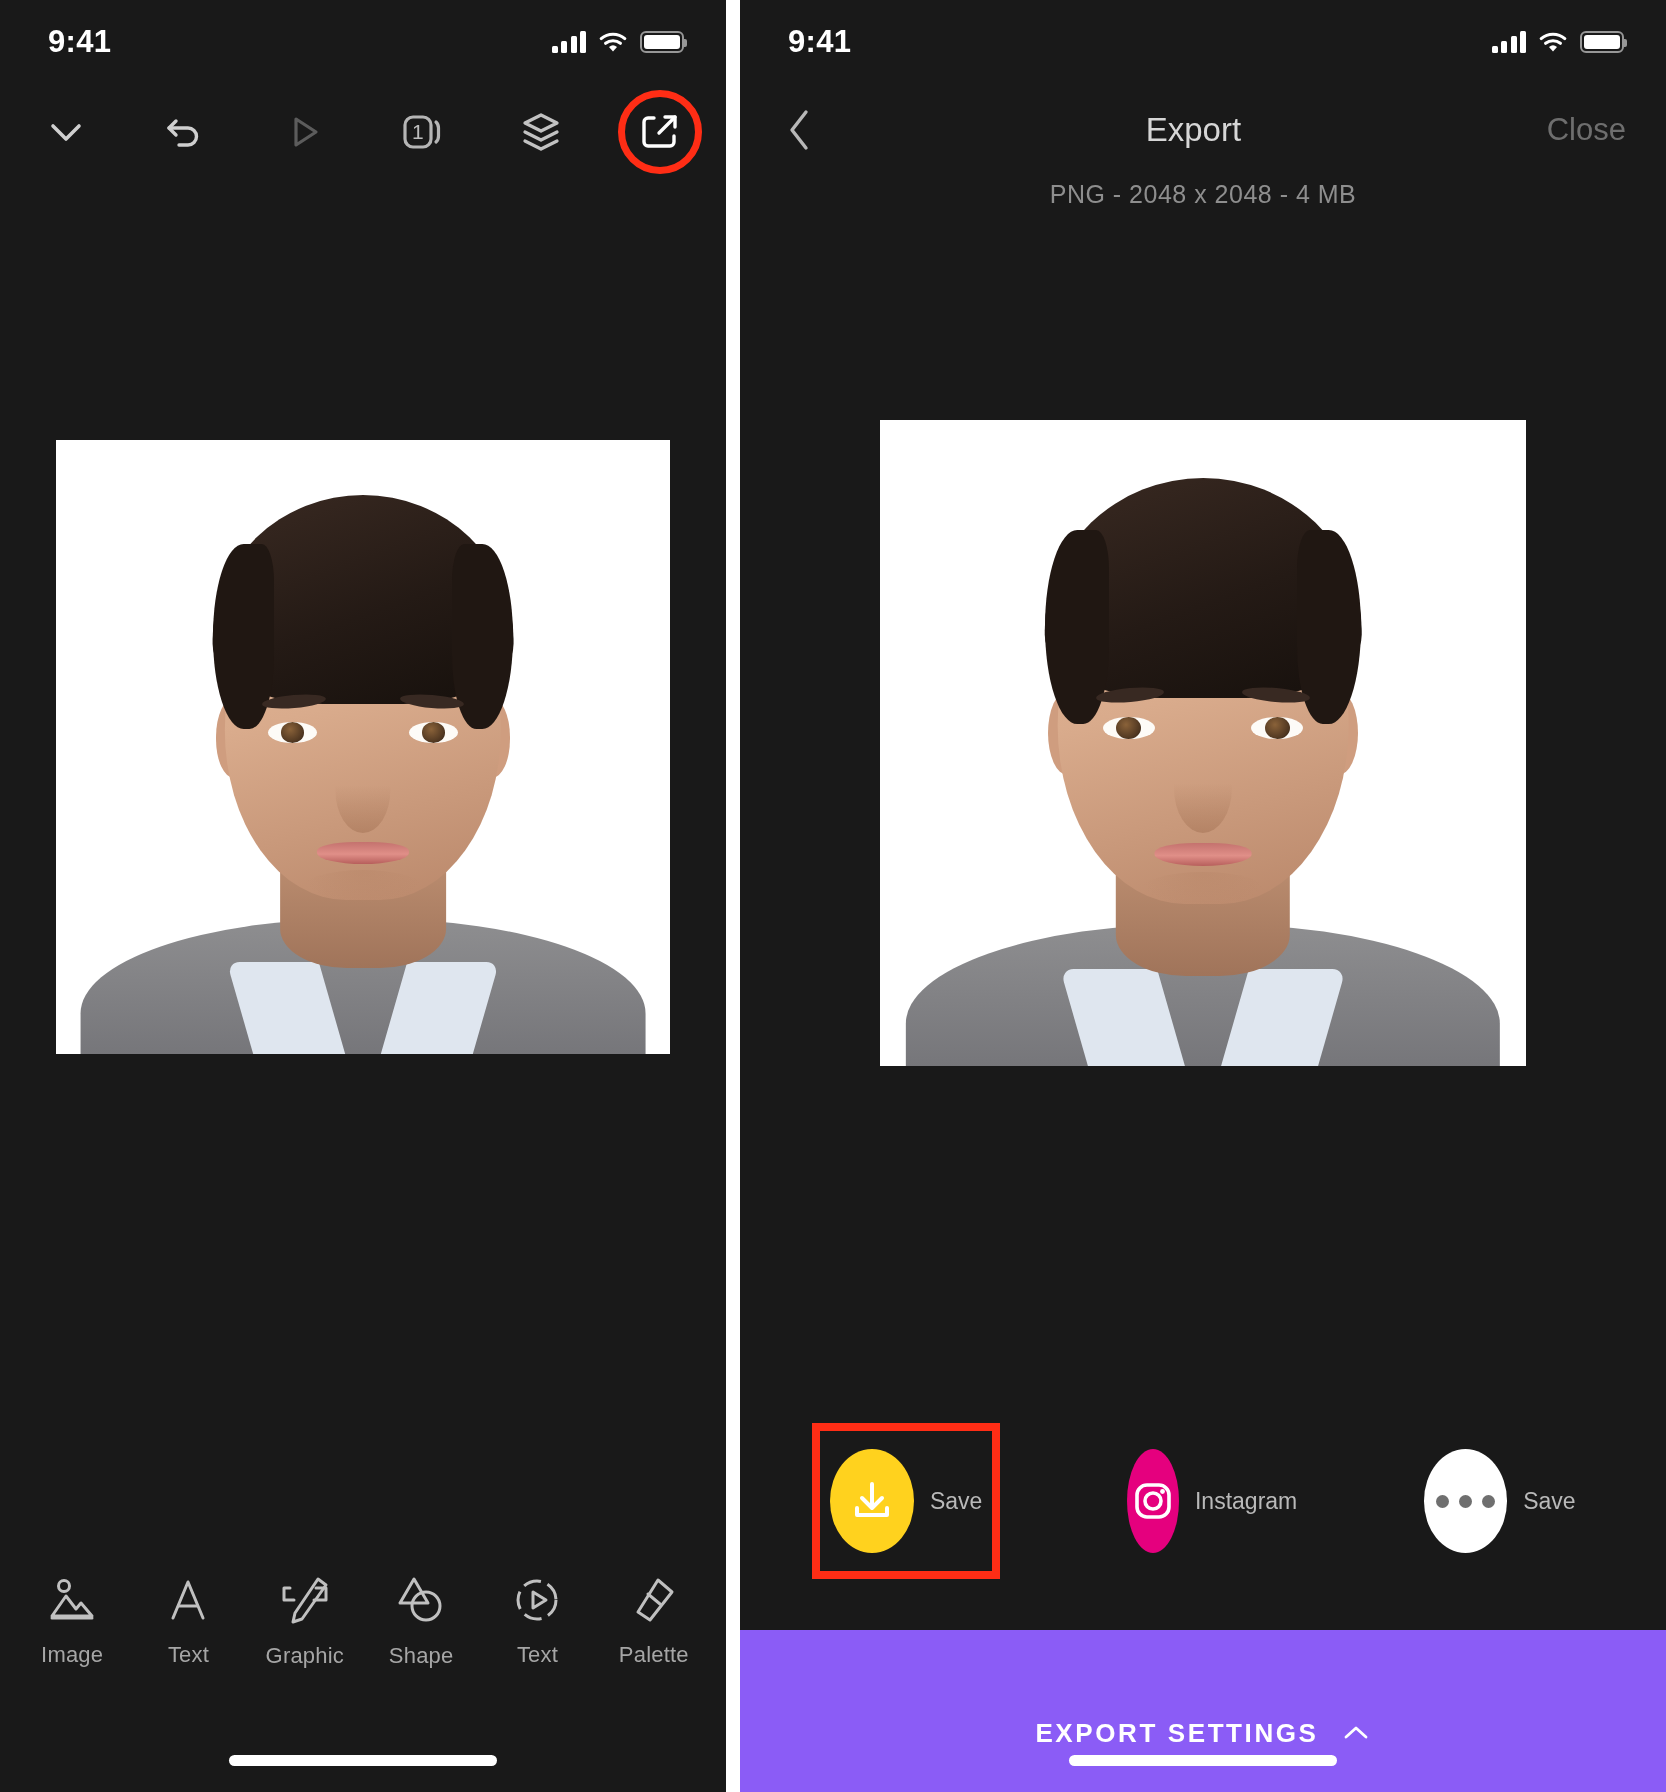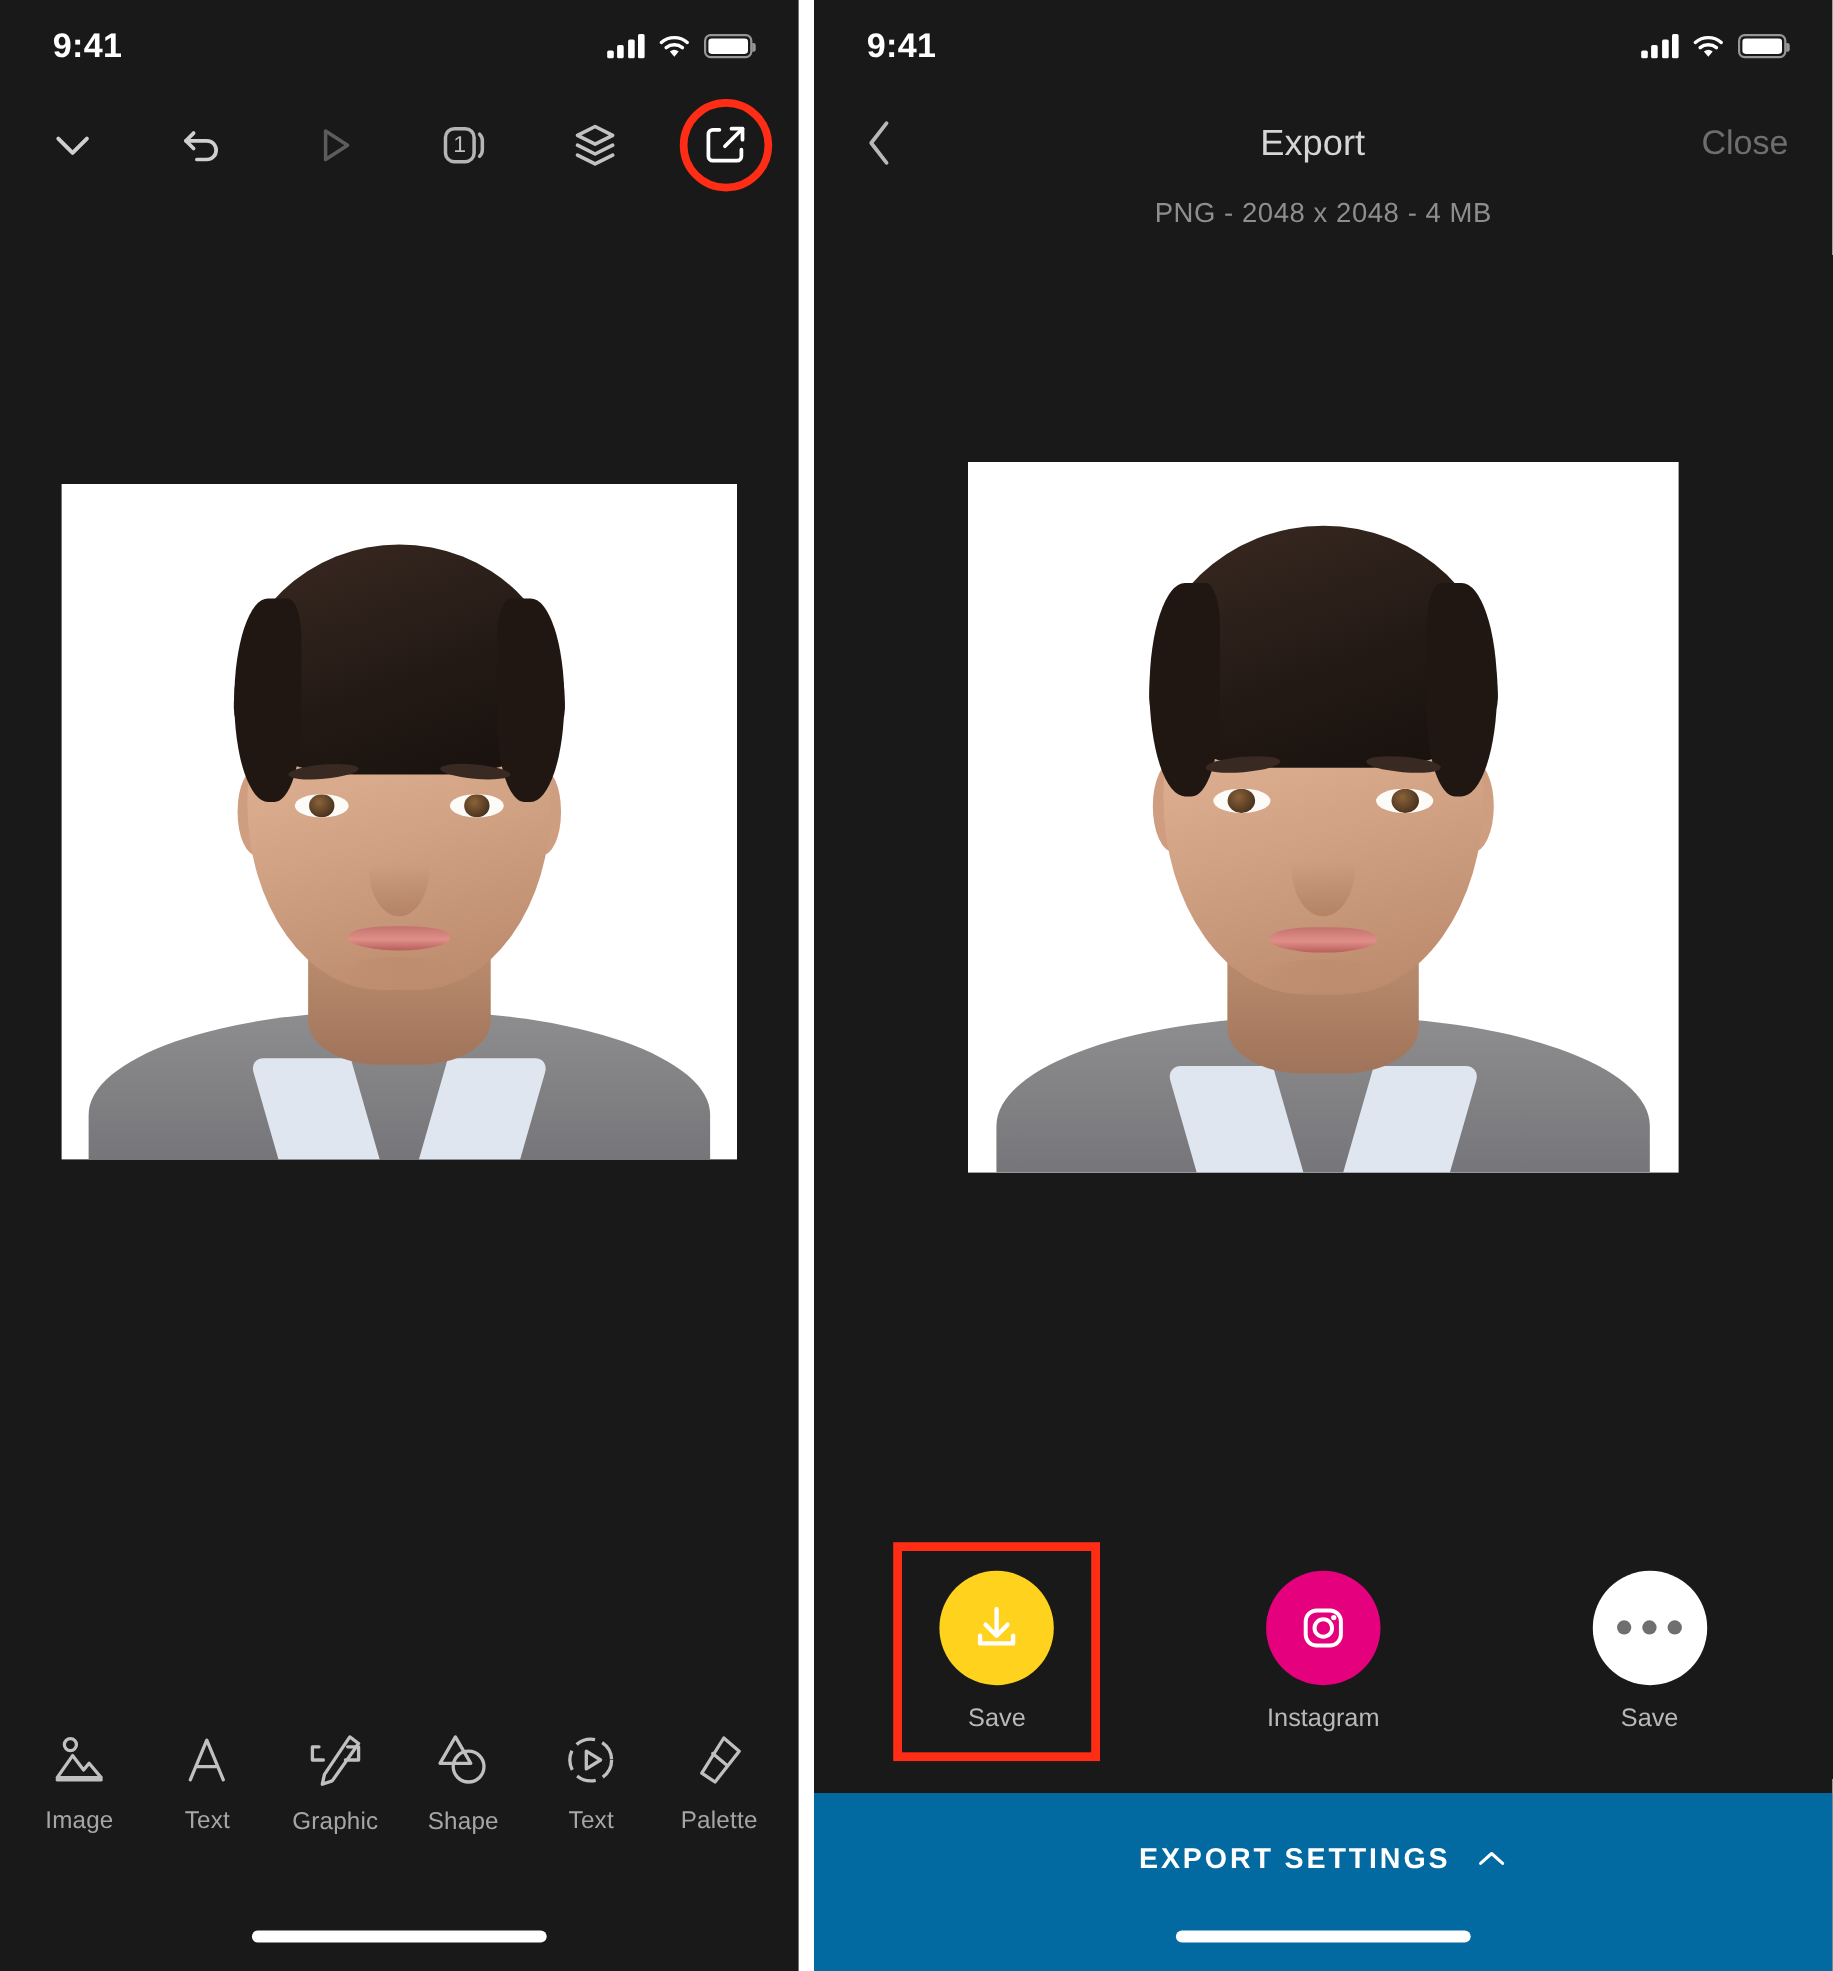--- a/index.html
+++ b/index.html
@@ -215,43 +215,43 @@
 
   
   .share-row {
     position: absolute; left: 0; right: 0; bottom: 196px;
     height: 190px;
     display: flex; align-items: center; justify-content: space-around;
     padding: 0 18px;
   }
   .share-item {
     width: 152px;
-    display: flex; flex-direction: column; align-items: center; gap: 16px;
+    display: flex; flex-direction: row; align-items: center; gap: 16px;
     position: relative;
   }
   .bubble {
     width: 104px; height: 104px; border-radius: 50%;
     display: flex; align-items: center; justify-content: center;
   }
   .share-label { font-size: 23px; color: #b9b9b9; white-space: nowrap; }
   .hl-box {
     position: absolute;
     left: -18px; right: -18px; top: -26px; bottom: -26px;
     border: 8px solid #ff2d15;
     pointer-events: none;
   }
   .dots { display: flex; gap: 10px; }
   .dots i { width: 13px; height: 13px; border-radius: 50%; background: #6f6f6f; display: block; }
 
   
   .exp-settings {
     position: absolute; left: 0; right: 0; bottom: 0;
     height: 162px;
-    background: #0369a1;
-    display: flex; align-items: flex-start; justify-content: center;
+    background: #8b5cf6;
+    display: flex; align-items: center; justify-content: center;
     padding-top: 44px;
   }
   .exp-settings-inner { display: flex; align-items: center; gap: 22px; }
   .exp-settings-label {
     font-size: 26px; color: #ffffff; font-weight: bold; letter-spacing: 2.6px;
   }
   .exp-settings .home-ind { bottom: 26px; }
 </style>
 </head>
 <body>

